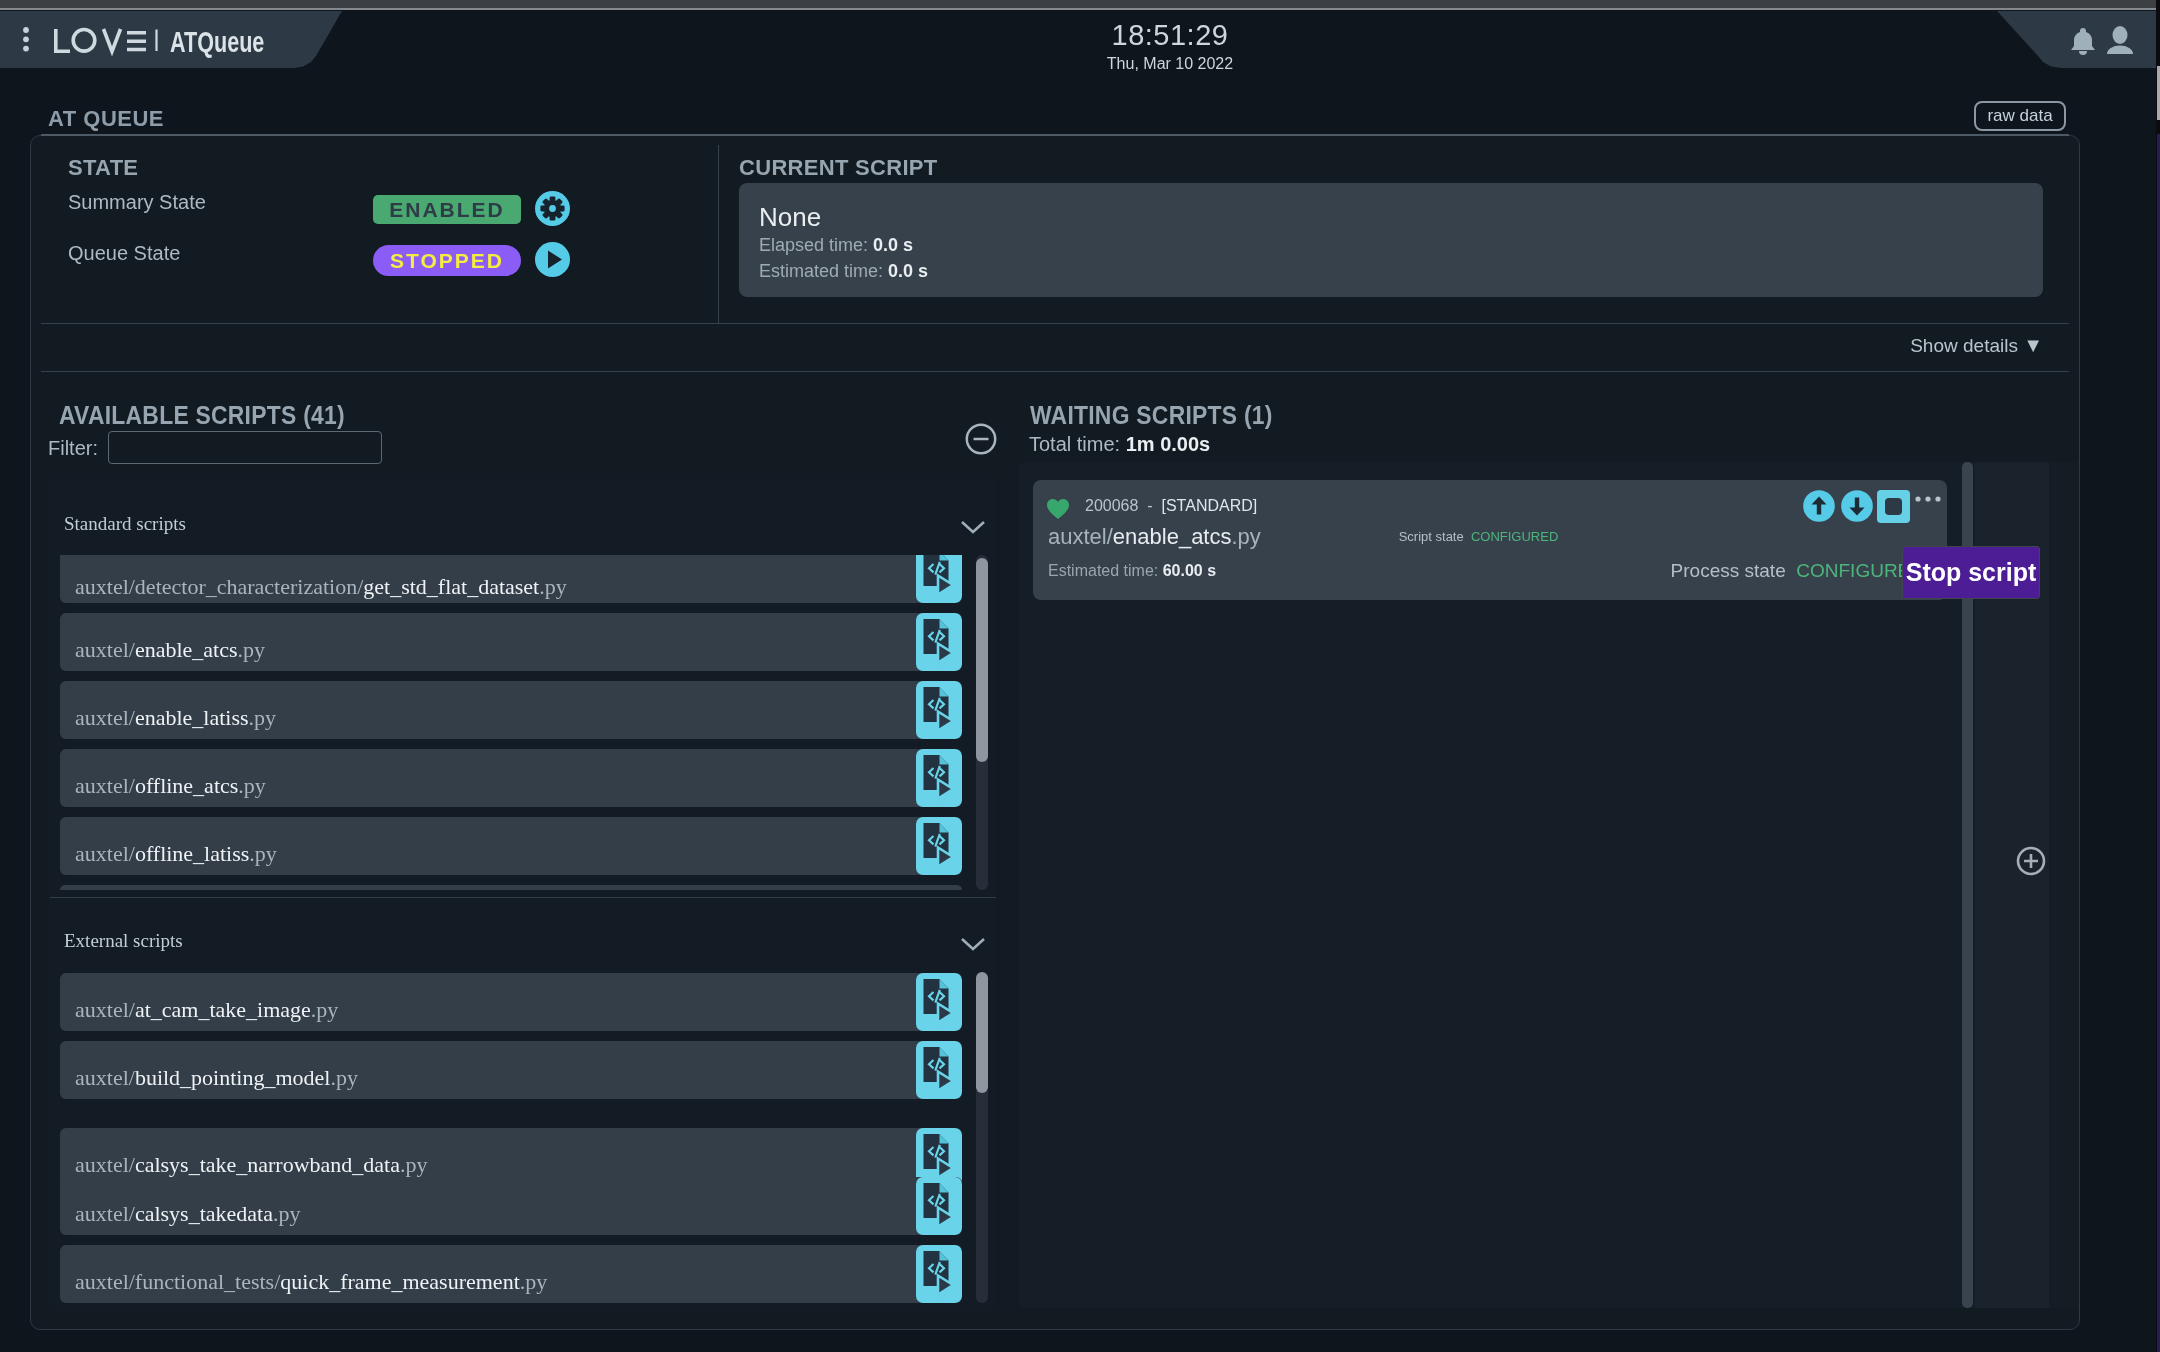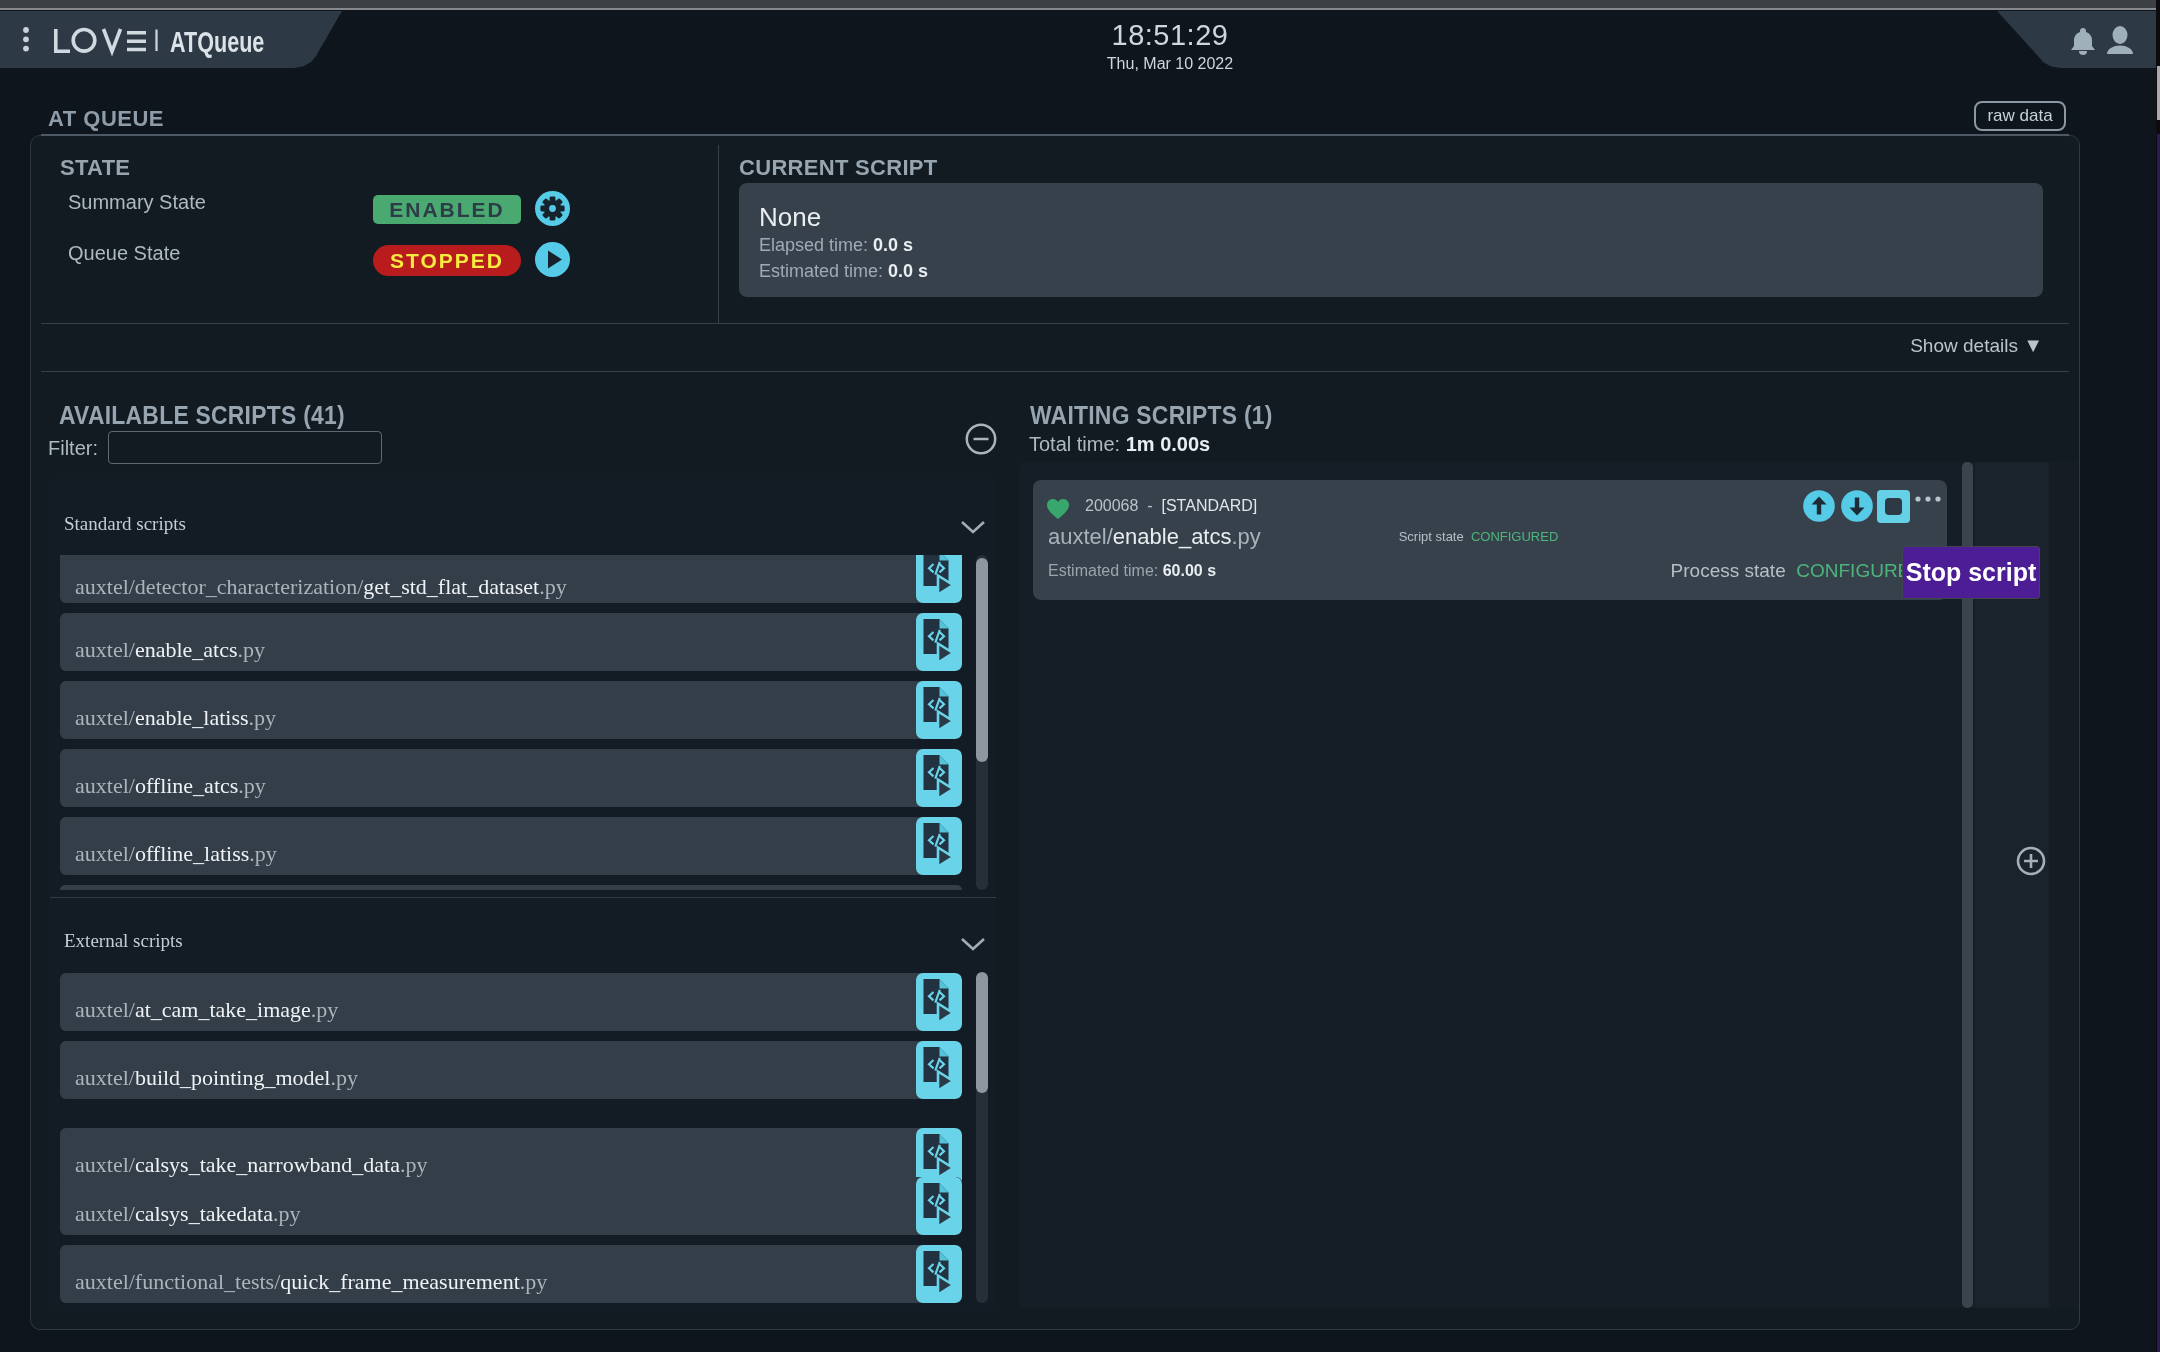--- a/index.html
+++ b/index.html
@@ -29,21 +29,21 @@
     color:#c6d2da; font-size:17px; text-align:center; line-height:26px; }
   #topline { left:41px; top:134px; width:2028px; height:2px; background:#4d5a65; }
   h2.sec { font-size:22px; font-weight:bold; color:#97a5b0; letter-spacing:0.3px; }
   .lbl { color:#aebac2; font-size:20px; }
   
   #vdiv { left:718px; top:145px; width:1px; height:178px; background:#36414c; }
   #hdiv1 { left:41px; top:323px; width:2028px; height:1px; background:#36414c; }
   #hdiv2 { left:41px; top:371px; width:2028px; height:1px; background:#36414c; }
   .badge { position:absolute; text-align:center; font-weight:bold; font-size:21px; letter-spacing:2px; }
   #b-enabled { left:373px; top:195px; width:148px; height:29px; line-height:29px; background:#4aa871; color:#2e3c48; border-radius:5px; }
-  #b-stopped { left:373px; top:245px; width:148px; height:31px; line-height:31px; background:#b91c1c; color:#f4ec3f; border-radius:16px; }
+  #b-stopped { left:373px; top:245px; width:148px; height:31px; line-height:31px; background:#8b5cf6; color:#f4ec3f; border-radius:16px; }
   
   #curbox { left:739px; top:183px; width:1304px; height:114px; background:#37414c; border-radius:8px; }
   
   #showdet { left:1830px; top:334px; width:213px; text-align:right; color:#b9c4cb; font-size:19px; }
   
   #filterbox { left:108px; top:431px; width:274px; height:33px; border:1px solid #5c6873; border-radius:4px; background:transparent; }
   #leftlist { left:50px; top:478px; width:946px; height:832px; background:#131b24; border-radius:6px;font-family:Liberation Serif, serif; }
   .srow { position:absolute; left:10px; width:902px; height:58px; background:#343e48; border-radius:6px;
     color:#a9b4bd; font-size:22px; line-height:73px; padding-left:15px; white-space:nowrap; overflow:hidden; }
   .srow b { color:#eef2f5; font-weight:normal; }
@@ -95,21 +95,21 @@
 </svg>
 <div class="abs" id="panel"></div>
 <div class="abs" id="legend">AT QUEUE</div>
 <div class="abs" id="rawdata">raw data</div>
 <div class="abs" id="topline"></div>
 <div class="abs" id="sbr">
     <div class="thumb"></div>
     <div class="purple"></div>
   </div>
 
-<h2 class="abs sec" style="left:60px; top:155px;">STATE</h2>
+<h2 class="abs sec" style="left:68px; top:155px;">STATE</h2>
 <div class="abs lbl" style="left:68px; top:191px;">Summary State</div>
 <div class="abs lbl" style="left:68px; top:242px;">Queue State</div>
 <div class="badge" id="b-enabled">ENABLED</div>
 <div class="badge" id="b-stopped">STOPPED</div>
 <svg class="abs" style="left:535px; top:191px;" width="35" height="35" viewBox="0 0 35 35">
   <circle cx="17.5" cy="17.5" r="17.5" fill="#55cbe8"></circle>
   <g fill="#16222c">
     <circle cx="17.5" cy="17.5" r="8.6"></circle>
     <g>
       <rect x="14.6" y="5.4" width="5.8" height="7" rx="1.4"></rect>

